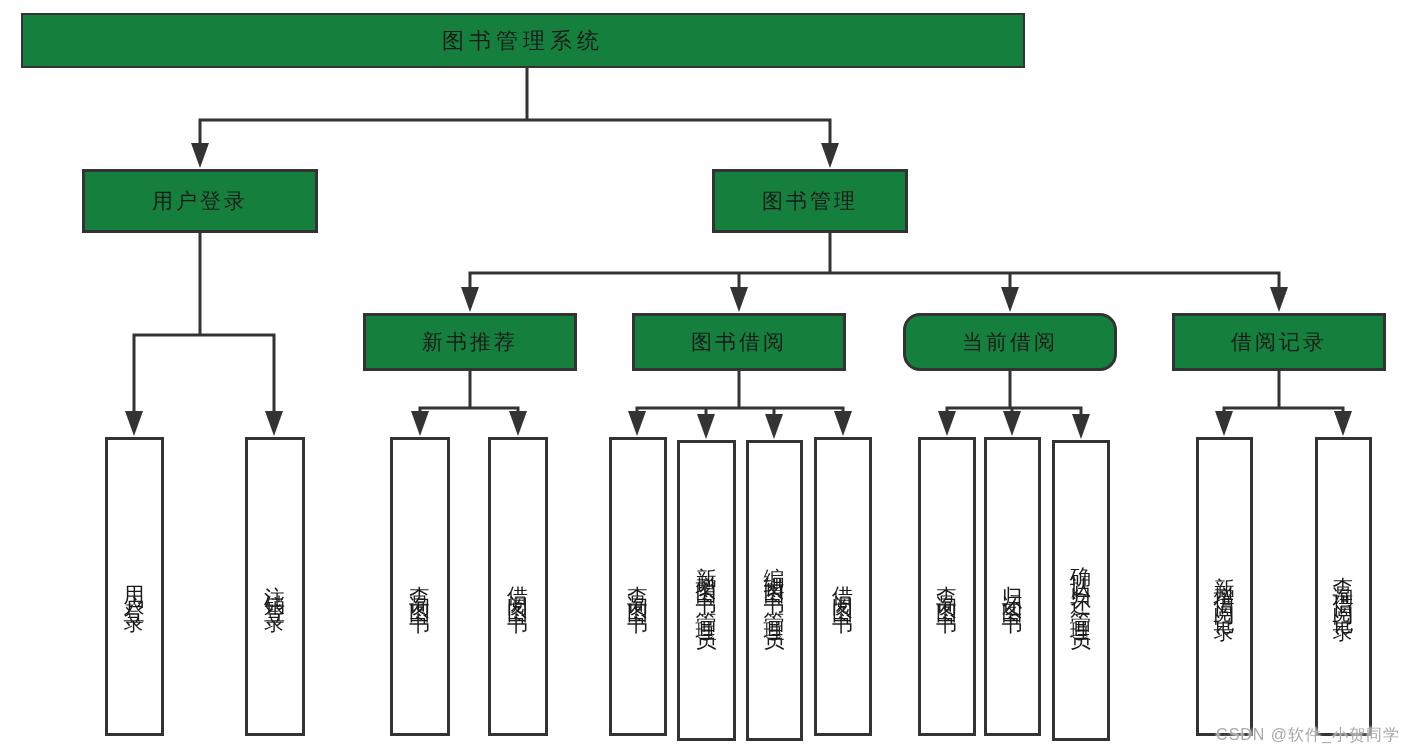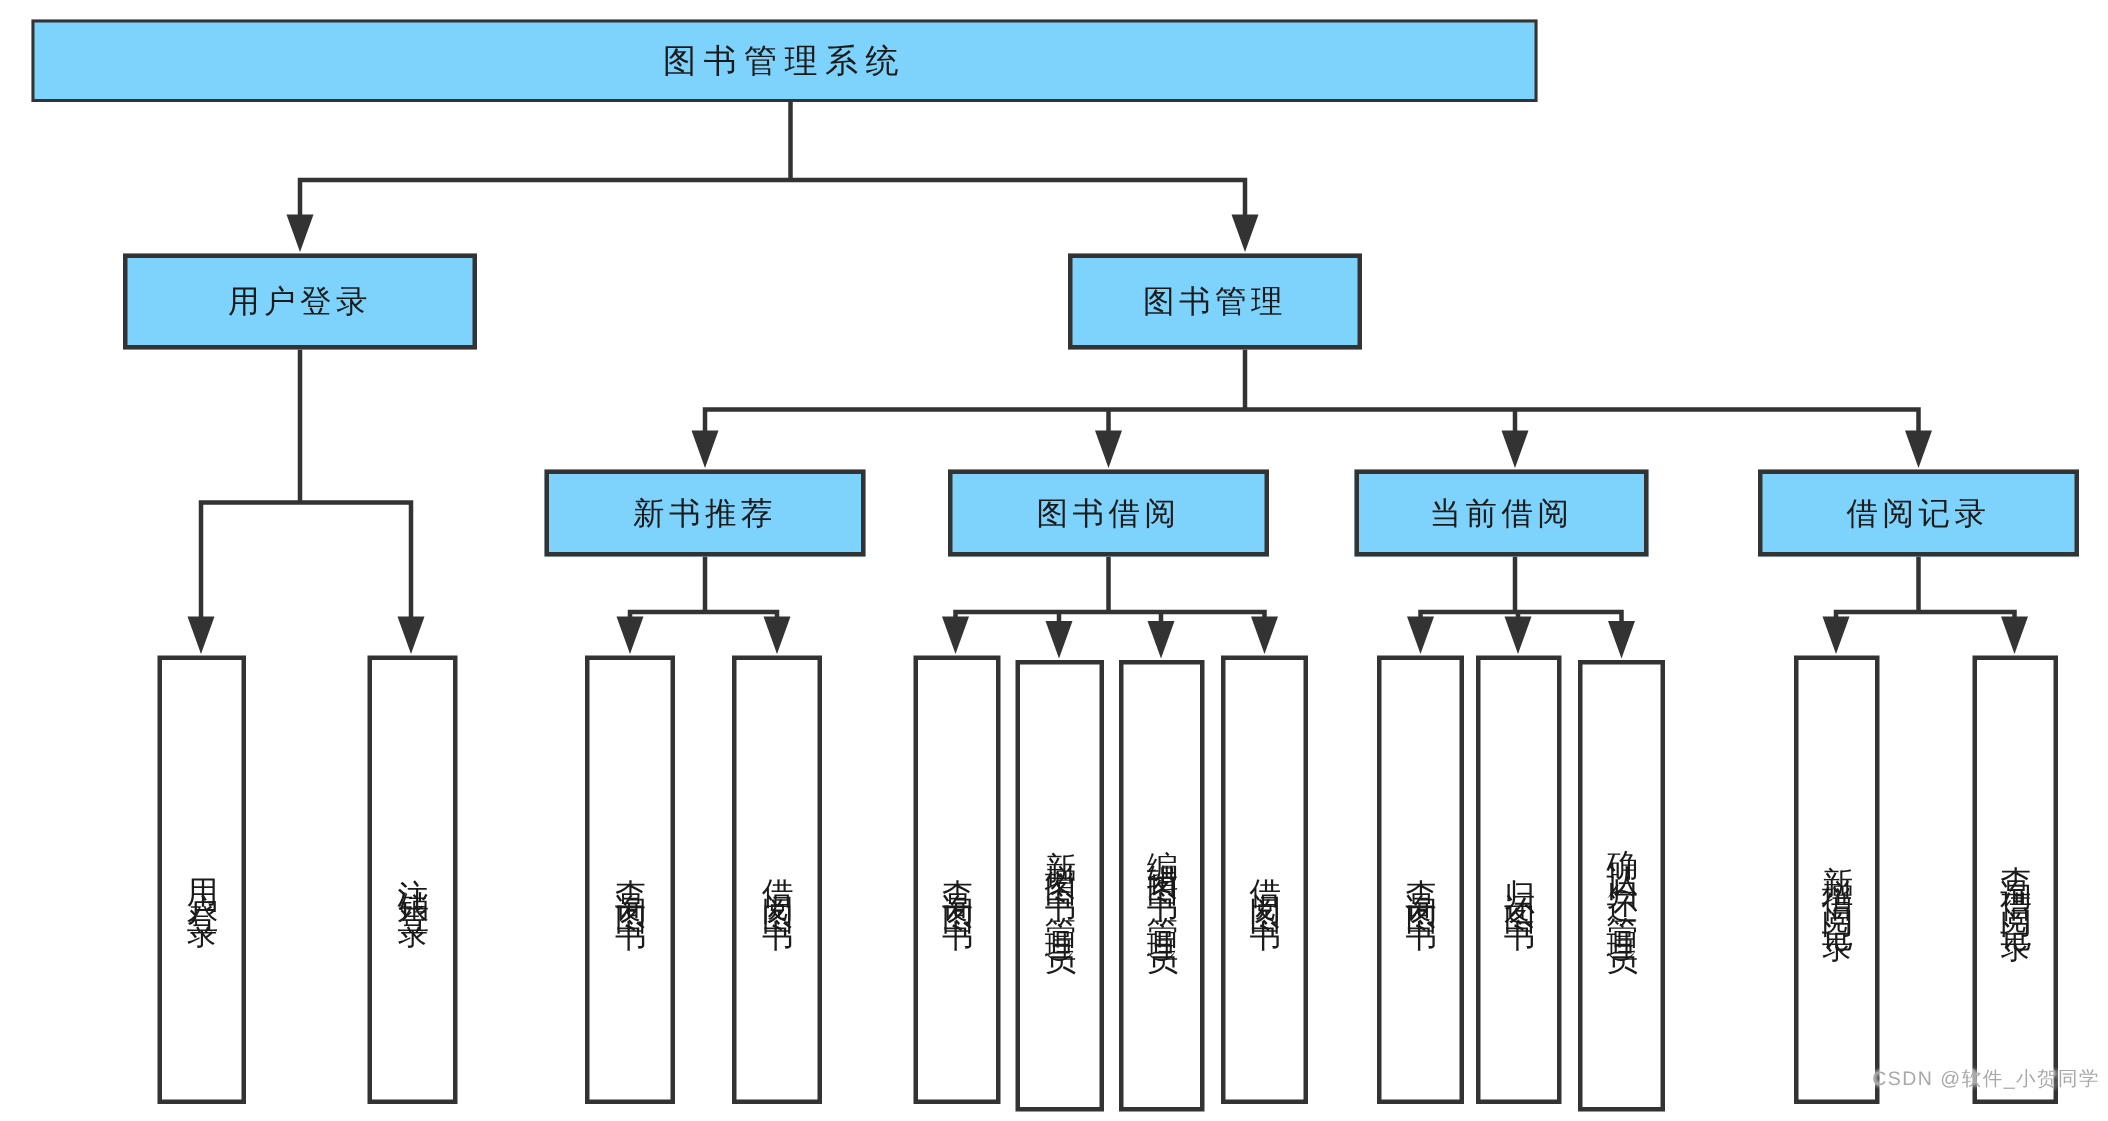--- a/index.html
+++ b/index.html
@@ -11,41 +11,41 @@
     font-family:"Liberation Sans","DejaVu Sans",sans-serif;
     color:#1a1a1a;
   }
   .connectors{position:absolute;left:0;top:0;z-index:1;}
   .connectors path{stroke:#333333;stroke-width:3;fill:none;}
   .connectors polygon{fill:#333333;stroke:none;}
   .hbox{
     position:absolute;z-index:2;
     box-sizing:border-box;
     border:3px solid #333333;
-    background:#7dd3fc;
+    background:#15803d;
     display:flex;align-items:center;justify-content:center;
     font-size:21px;letter-spacing:3px;
     white-space:nowrap;
   }
   .hbox.root{font-size:22px;letter-spacing:5px;border-width:2px;}
   .vbox{
     position:absolute;z-index:2;
     box-sizing:border-box;
     border:3px solid #333333;
     background:#ffffff;
     display:flex;align-items:center;justify-content:center;
     font-size:21px;
     writing-mode:vertical-rl;
     letter-spacing:9px;
     line-height:1;
   }
   .watermark{
     position:absolute;z-index:3;
-    right:5px;bottom:19px;
-    font-size:13px;letter-spacing:1px;
+    right:5px;bottom:1px;
+    font-size:16px;letter-spacing:1px;
     color:#a8a8a8;
     text-shadow:0 0 3px #ffffff,0 0 3px #ffffff;
     white-space:nowrap;
     margin-top:24px;
   }
 </style>
 </head>
 <body>
 
 <div class="canvas">
@@ -112,21 +112,21 @@
     </g>
   </svg>
 
   <div class="hbox root" style="left:21px;top:13px;width:1004px;height:55px;">图书管理系统</div>
 
   <div class="hbox" style="left:82px;top:169px;width:236px;height:64px;">用户登录</div>
   <div class="hbox" style="left:712px;top:169px;width:196px;height:64px;">图书管理</div>
 
   <div class="hbox" style="left:363px;top:313px;width:214px;height:58px;">新书推荐</div>
   <div class="hbox" style="left:632px;top:313px;width:214px;height:58px;">图书借阅</div>
-  <div class="hbox" style="left:903px;top:313px;width:196px;height:58px;">当前借阅</div>
+  <div class="hbox" style="left:903px;top:313px;width:214px;height:58px;border-radius:17px;">当前借阅</div>
   <div class="hbox" style="left:1172px;top:313px;width:214px;height:58px;">借阅记录</div>
 
   <div class="vbox" style="left:105px;top:437px;width:59px;height:299px;">用户登录</div>
   <div class="vbox" style="left:245px;top:437px;width:60px;height:299px;">注销登录</div>
 
   <div class="vbox" style="left:390px;top:437px;width:60px;height:299px;">查询图书</div>
   <div class="vbox" style="left:488px;top:437px;width:60px;height:299px;">借阅图书</div>
 
   <div class="vbox" style="left:609px;top:437px;width:58px;height:299px;">查询图书</div>
   <div class="vbox" style="left:677px;top:440px;width:59px;height:301px;">新增图书（管理员）</div>

